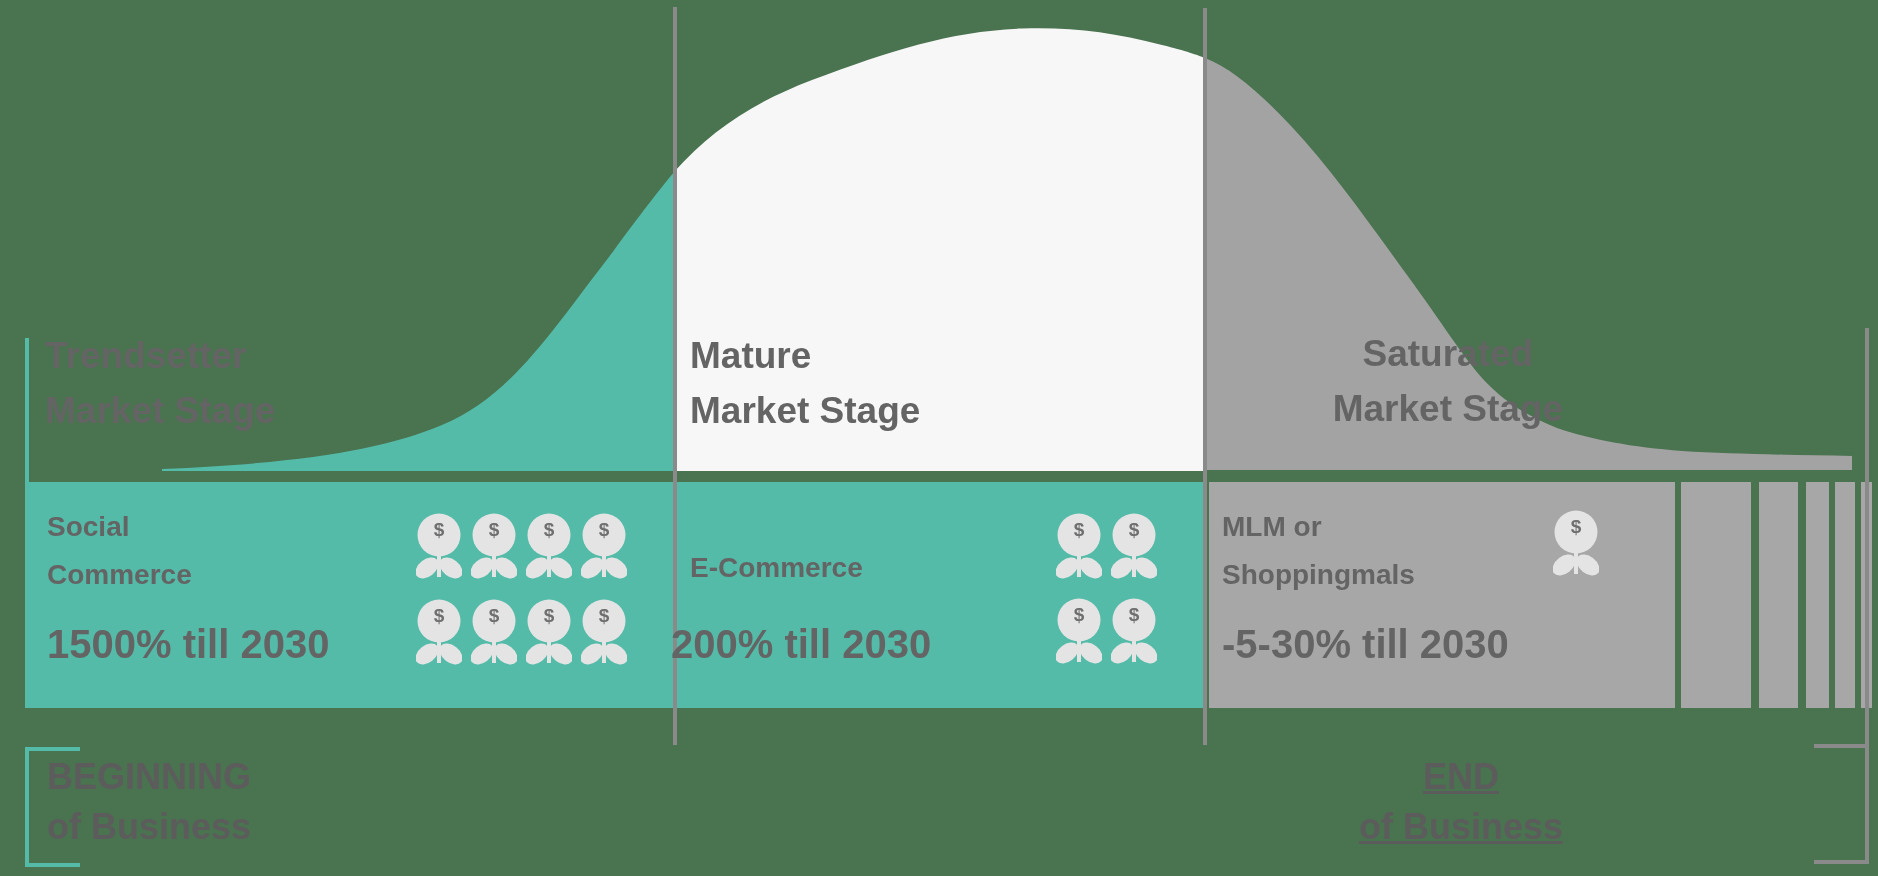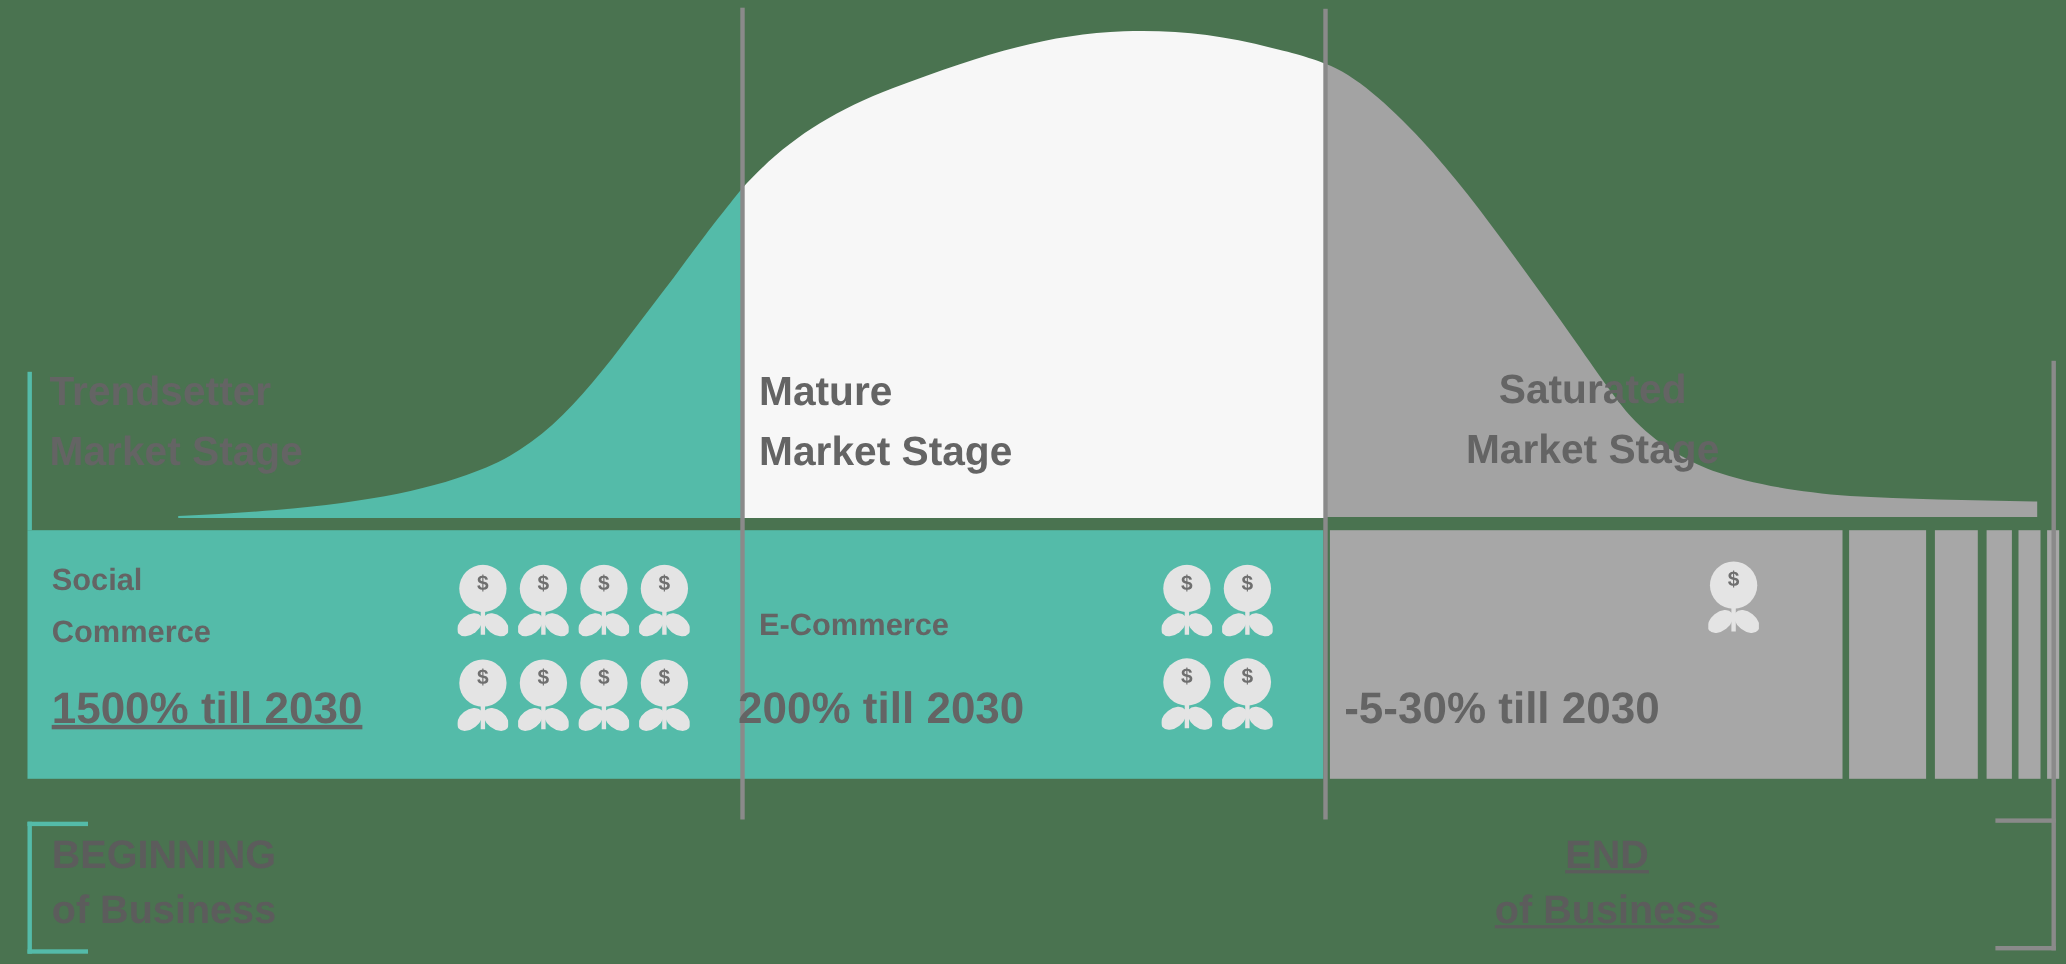--- a/index.html
+++ b/index.html
@@ -66,25 +66,27 @@
 
   <div class="abs stage-label" style="left:33px;top:328px;">Trendsetter
 Market Stage</div>
   <div class="abs stage-label" style="left:678px;top:328px;">Mature
 Market Stage</div>
   <div class="abs stage-label r" style="right:41px;top:326px;">Saturated
 Market Stage</div>
 
   <div class="abs cell-title" style="left:35px;top:503px;">Social
 Commerce</div>
-  <div class="abs cell-pct" style="left:35px;top:620px;text-decoration:underline;">1500% till 2030</div>
+  <div class="abs cell-pct" style="left:35px;top:620px;">1500% till 2030</div>
 
   <div class="abs cell-title" style="left:678px;top:544px;">E-Commerce</div>
   <div class="abs cell-pct" style="left:659px;top:620px;">200% till 2030</div>
 
+  <div class="abs cell-title" style="left:1210px;top:503px;">MLM or
+Shoppingmals</div>
   <div class="abs cell-pct" style="left:1210px;top:620px;">-5-30% till 2030</div>
 
   <div class="abs endpoint" style="left:35px;top:752px;">BEGINNING
 of Business</div>
   <div class="abs endpoint r" style="right:41px;top:752px;text-decoration:underline;">END
 of Business</div>
 
   <svg width="0" height="0" style="position:absolute">
     <symbol id="flower-sym" viewBox="0 0 46 68">
       <line x1="23" y1="40" x2="23" y2="64" stroke="#E4E4E4" stroke-width="4"></line>

